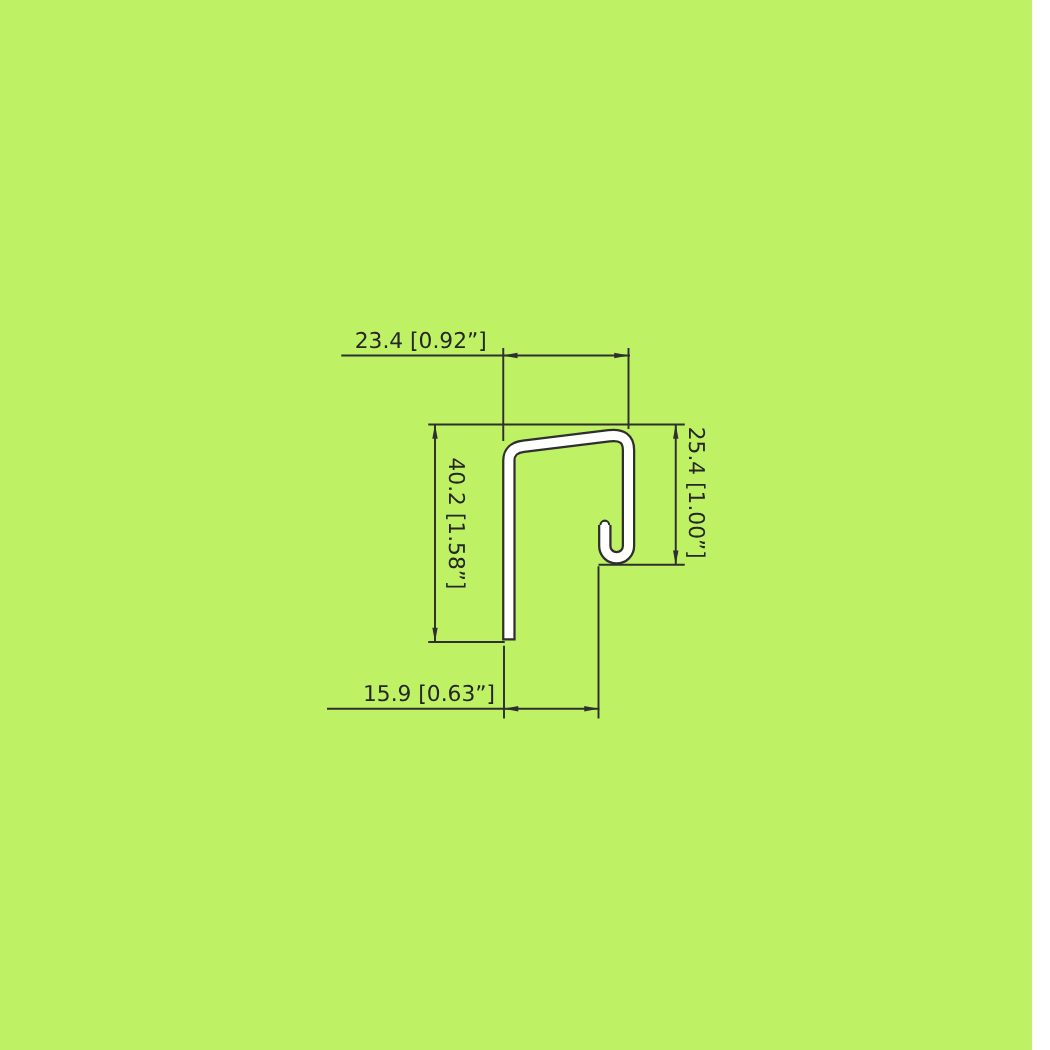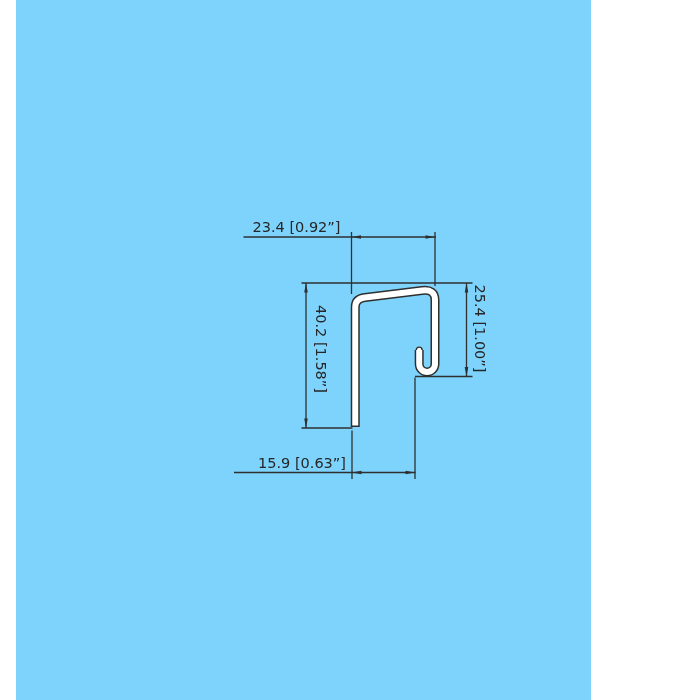--- a/index.html
+++ b/index.html
@@ -5,24 +5,23 @@
   html, body {
     margin: 0;
     padding: 0;
     width: 700px;
     height: 700px;
     background: #ffffff;
     overflow: hidden;
   }
   .canvas-wrap {
     position: relative;
-    width: 575px;
+    width: 688px;
     height: 700px;
-    background: #7dd3fc;
-    margin-left: 16px;
+    background: #bef264;
   }
   svg {
     display: block;
   }
   .dim-text {
     font-family: "DejaVu Sans", "Liberation Sans", sans-serif;
     font-size: 14.5px;
     font-weight: 400;
   }
   .profile-stroke {

